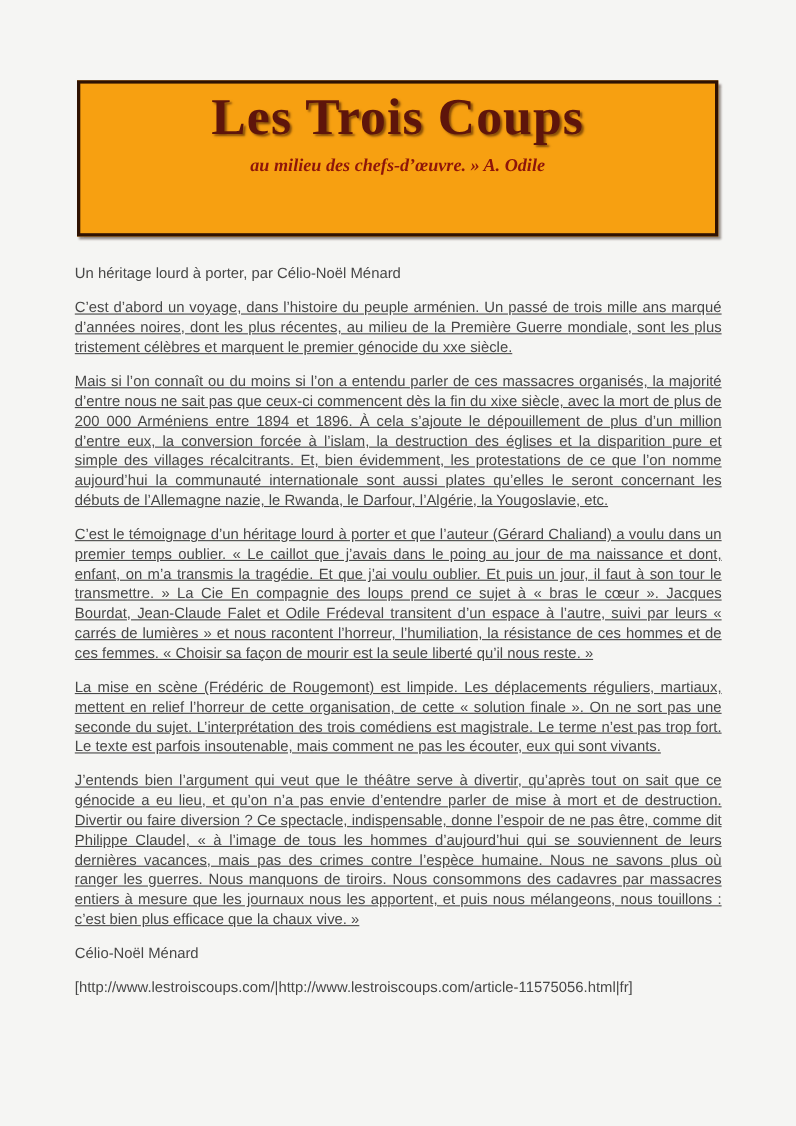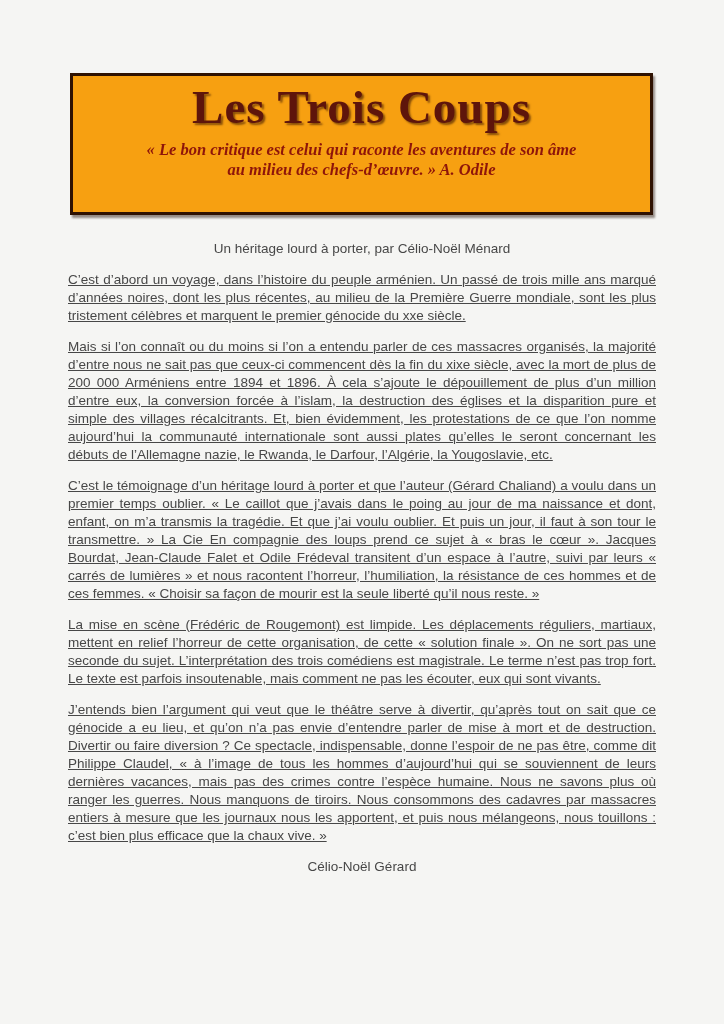--- a/index.html
+++ b/index.html
@@ -55,47 +55,47 @@
   }
   .content {
     position: absolute;
     left: 68px;
     top: 240px;
     width: 588px;
     color: var(--body-text, #474747);
     font-size: 13.5px;
     line-height: 18px;
   }
-  .content p { margin-bottom: 13px; text-align: center; }
+  .content p { margin-bottom: 13px; }
   .content p.justified { text-align: justify; text-decoration: underline; }
   .byline, .signature, .source { text-align: left; }
 </style>
 </head>
 <body>
 
 <div class="page">
 
   <div class="banner">
     <div class="banner-title">Les Trois Coups</div>
     <div class="banner-motto">
-      <div>« Le bon critique est celui qui raconte les aventures de son âme</div>
       <div>au milieu des chefs-d’œuvre. » A. Odile</div>
     </div>
   </div>
 
   <div class="content">
     <p class="byline">Un héritage lourd à porter, par Célio-Noël Ménard</p>
 
     <p class="justified">C’est d’abord un voyage, dans l’histoire du peuple arménien. Un passé de trois mille ans marqué d’années noires, dont les plus récentes, au milieu de la Première Guerre mondiale, sont les plus tristement célèbres et marquent le premier génocide du xxe siècle.</p>
 
     <p class="justified">Mais si l’on connaît ou du moins si l’on a entendu parler de ces massacres organisés, la majorité d’entre nous ne sait pas que ceux-ci commencent dès la fin du xixe siècle, avec la mort de plus de 200 000 Arméniens entre 1894 et 1896. À cela s’ajoute le dépouillement de plus d’un million d’entre eux, la conversion forcée à l’islam, la destruction des églises et la disparition pure et simple des villages récalcitrants. Et, bien évidemment, les protestations de ce que l’on nomme aujourd’hui la communauté internationale sont aussi plates qu’elles le seront concernant les débuts de l’Allemagne nazie, le Rwanda, le Darfour, l’Algérie, la Yougoslavie, etc.</p>
 
     <p class="justified">C’est le témoignage d’un héritage lourd à porter et que l’auteur (Gérard Chaliand) a voulu dans un premier temps oublier. « Le caillot que j’avais dans le poing au jour de ma naissance et dont, enfant, on m’a transmis la tragédie. Et que j’ai voulu oublier. Et puis un jour, il faut à son tour le transmettre. » La Cie En compagnie des loups prend ce sujet à « bras le cœur ». Jacques Bourdat, Jean-Claude Falet et Odile Frédeval transitent d’un espace à l’autre, suivi par leurs « carrés de lumières » et nous racontent l’horreur, l’humiliation, la résistance de ces hommes et de ces femmes. « Choisir sa façon de mourir est la seule liberté qu’il nous reste. »</p>
 
     <p class="justified">La mise en scène (Frédéric de Rougemont) est limpide. Les déplacements réguliers, martiaux, mettent en relief l’horreur de cette organisation, de cette « solution finale ». On ne sort pas une seconde du sujet. L’interprétation des trois comédiens est magistrale. Le terme n’est pas trop fort. Le texte est parfois insoutenable, mais comment ne pas les écouter, eux qui sont vivants.</p>
 
     <p class="justified">J’entends bien l’argument qui veut que le théâtre serve à divertir, qu’après tout on sait que ce génocide a eu lieu, et qu’on n’a pas envie d’entendre parler de mise à mort et de destruction. Divertir ou faire diversion ? Ce spectacle, indispensable, donne l’espoir de ne pas être, comme dit Philippe Claudel, « à l’image de tous les hommes d’aujourd’hui qui se souviennent de leurs dernières vacances, mais pas des crimes contre l’espèce humaine. Nous ne savons plus où ranger les guerres. Nous manquons de tiroirs. Nous consommons des cadavres par massacres entiers à mesure que les journaux nous les apportent, et puis nous mélangeons, nous touillons : c’est bien plus efficace que la chaux vive. »</p>
 
-    <p class="signature">Célio-Noël Gérard</p>
+    <p class="signature">Célio-Noël Ménard</p>
 
+    <p class="source">[http://www.lestroiscoups.com/|http://www.lestroiscoups.com/article-11575056.html|fr]</p>
   </div>
 
 </div>
 
 </body></html>

